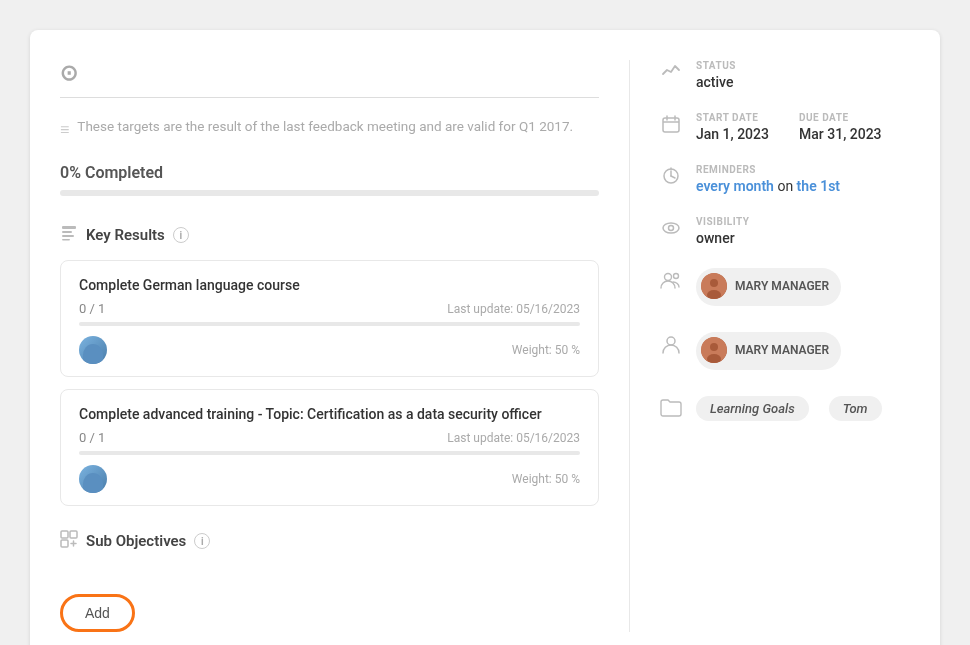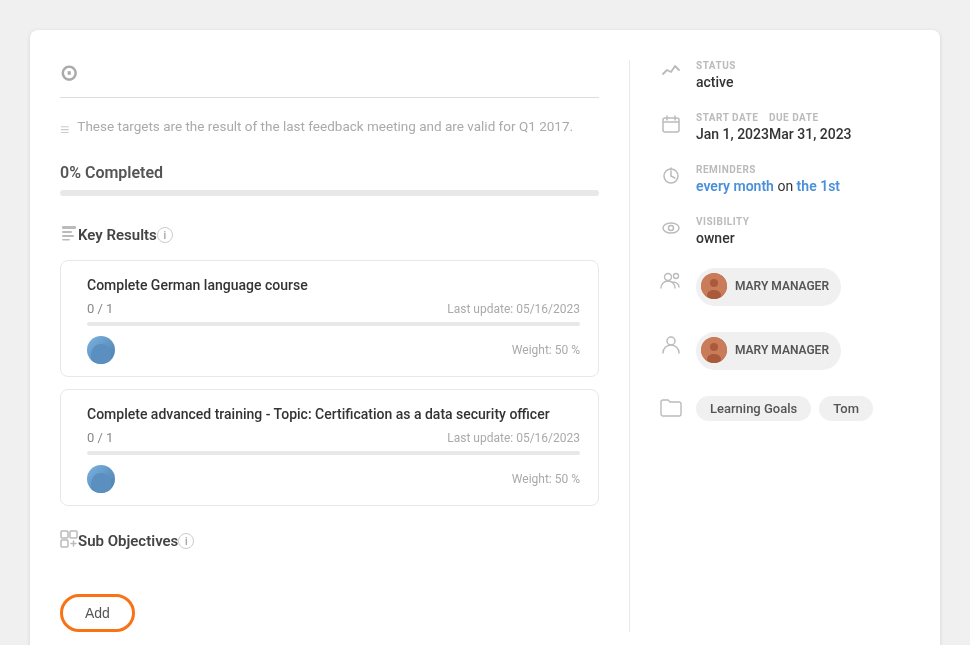--- a/index.html
+++ b/index.html
@@ -88,20 +88,21 @@
     }
     .progress-bar-fill {
       background: #ccc;
       height: 6px;
       border-radius: 4px;
       width: 0%;
     }
     .section-header {
       display: flex;
       align-items: center;
+      gap: 8px;
       margin-bottom: 14px;
     }
     .section-icon {
       color: #aaa;
       font-size: 18px;
     }
     .section-title {
       font-size: 15px;
       font-weight: 600;
       color: #444;
@@ -115,21 +116,21 @@
       border-radius: 50%;
       border: 1.5px solid #ccc;
       color: #aaa;
       font-size: 10px;
       font-weight: 700;
       cursor: pointer;
     }
     .key-result-card {
       border: 1px solid #e8e8e8;
       border-radius: 8px;
-      padding: 16px 18px 12px 26px;
+      padding: 16px 18px 12px 18px;
       margin-bottom: 12px;
     }
     .kr-title {
       font-size: 14px;
       color: #333;
       font-weight: 500;
       margin-bottom: 8px;
     }
     .kr-meta-row {
       display: flex;
@@ -226,20 +227,21 @@
     .sidebar-value {
       font-size: 14px;
       color: #333;
       font-weight: 500;
     }
     .sidebar-value.active {
       color: #333;
     }
     .sidebar-dates {
       display: flex;
+      gap: 30px;
     }
     .sidebar-date-group {}
     .sidebar-reminders-value {
       font-size: 14px;
       color: #333;
     }
     .sidebar-manager-chip {
       display: flex;
       align-items: center;
       gap: 8px;
@@ -258,22 +260,23 @@
       border-radius: 50%;
       background: linear-gradient(135deg, #c97b5a 0%, #a85a3a 100%);
       display: flex;
       align-items: center;
       justify-content: center;
       overflow: hidden;
       flex-shrink: 0;
     }
     .tags-row {
       display: flex;
-      gap: 8px;
+      gap: 20px;
       flex-wrap: wrap;
+      font-style: italic;
     }
     .tag-chip {
       background: #f0f0f0;
       border-radius: 14px;
       padding: 5px 14px;
       font-size: 13px;
       color: #555;
       font-weight: 500;
     }
     .sidebar-folder-icon {

